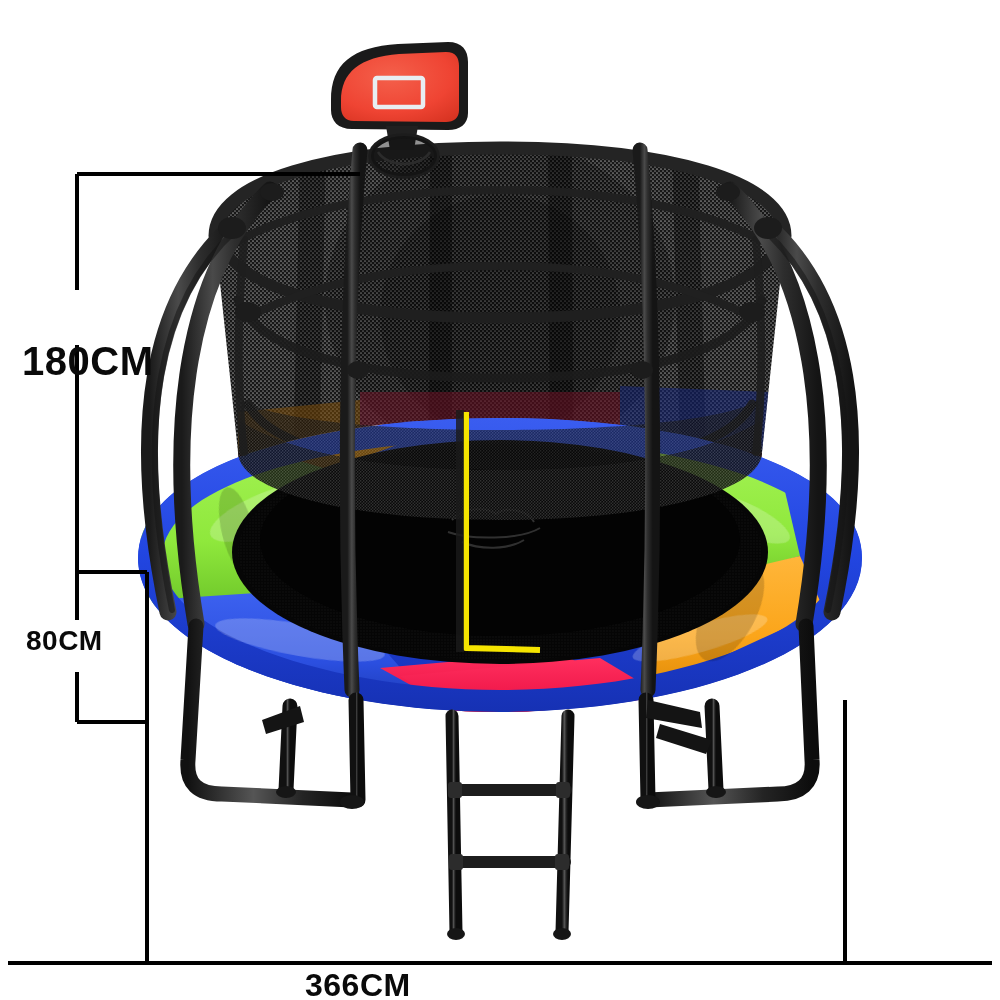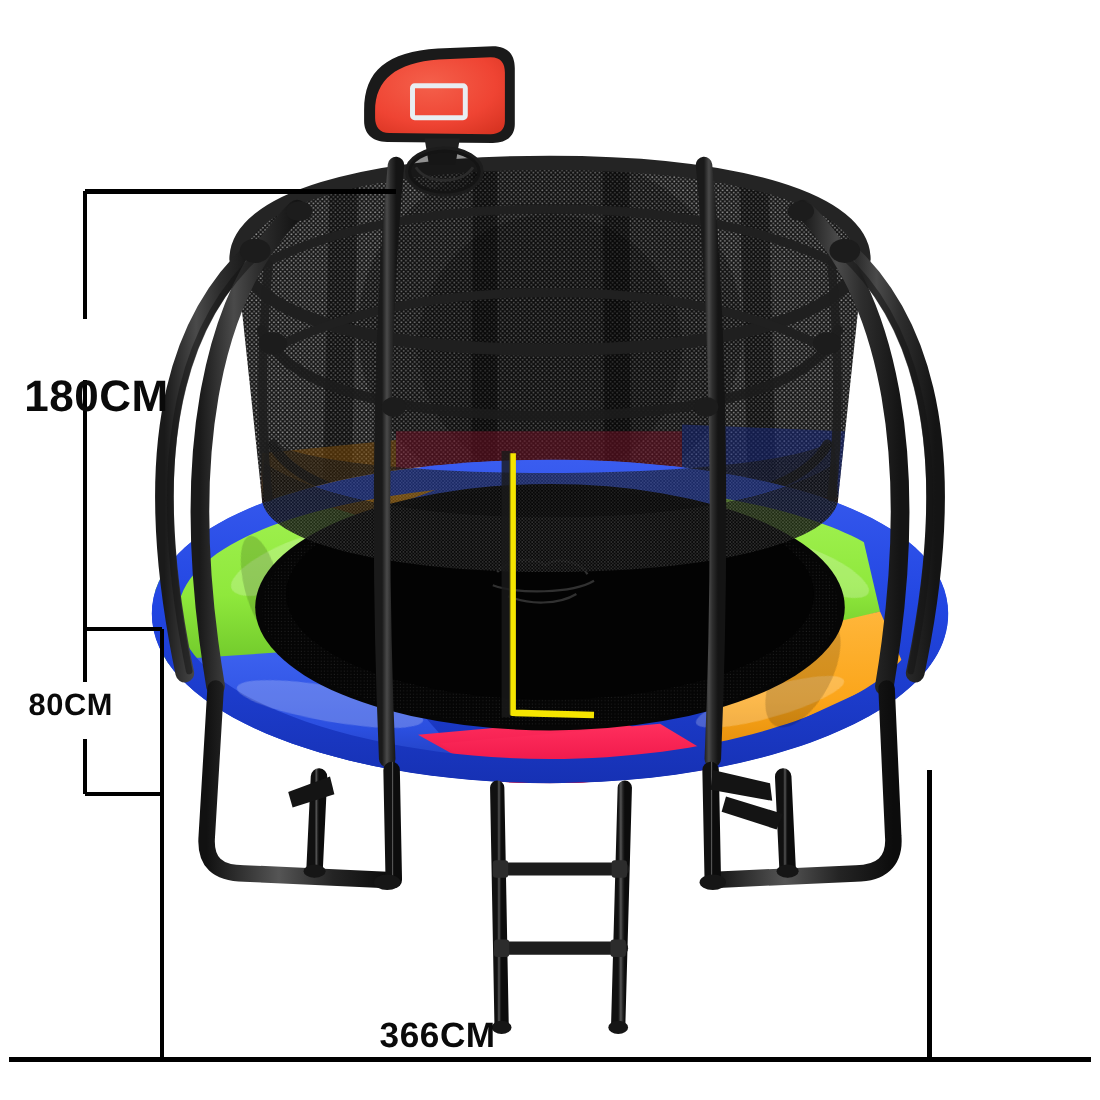--- a/index.html
+++ b/index.html
@@ -10,21 +10,21 @@
     position:absolute;
     font-family:"Liberation Sans",sans-serif;
     font-weight:bold;
     color:#0a0a0a;
     letter-spacing:0.5px;
     white-space:nowrap;
     line-height:1;
   }
   #label-height{left:22px;top:297px;font-size:40px;margin-top:44px;}
   #label-depth{left:26px;top:627px;font-size:28px;}
-  #label-width{left:305px;top:925px;font-size:32px;margin-left:40px;}
+  #label-width{left:305px;top:969px;font-size:32px;}
 </style>
 </head>
 <body>
 
 <div id="stage">
 
   <svg id="art" viewBox="0 0 1000 1000">
     <defs>
 
       <pattern id="mesh" width="4" height="4" patternUnits="userSpaceOnUse">

